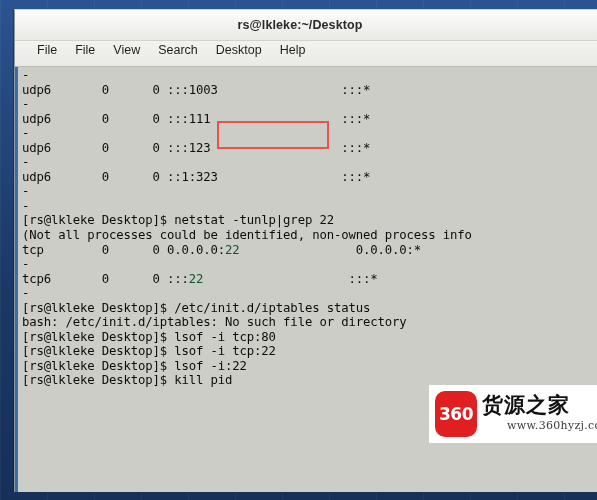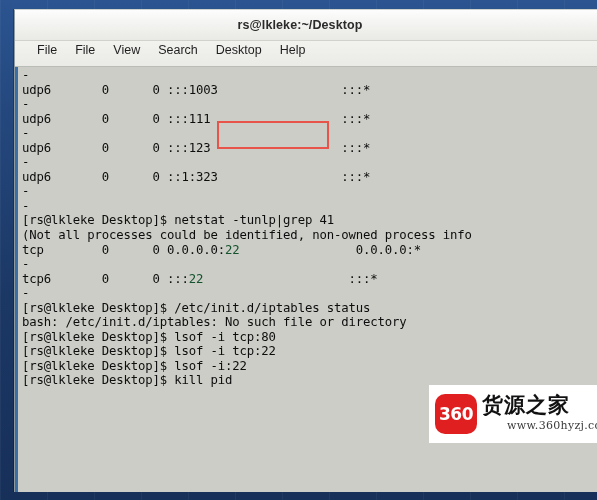--- a/index.html
+++ b/index.html
@@ -117,21 +117,21 @@
     width: 168px;
     height: 58px;
     background: #ffffff;
     display: flex;
     align-items: center;
     padding: 3px 4px 3px 6px;
     z-index: 6;
   }
   #wm-badge {
     width: 42px;
-    height: 40px;
+    height: 46px;
     border-radius: 10px;
     background: #e02020;
     color: #ffffff;
     font-family: "DejaVu Sans", sans-serif;
     font-size: 17px;
     font-weight: bold;
     display: flex;
     align-items: center;
     justify-content: center;
     flex: 0 0 auto;
@@ -187,21 +187,21 @@
         <div class="term-line">-</div>
         <div class="term-line">udp6       0      0 :::1003                 :::*</div>
         <div class="term-line">-</div>
         <div class="term-line">udp6       0      0 :::111                  :::*</div>
         <div class="term-line">-</div>
         <div class="term-line">udp6       0      0 :::123                  :::*</div>
         <div class="term-line">-</div>
         <div class="term-line">udp6       0      0 ::1:323                 :::*</div>
         <div class="term-line">-</div>
         <div class="term-line">-</div>
-        <div class="term-line">[rs@lkleke Desktop]$ netstat -tunlp|grep 41</div>
+        <div class="term-line">[rs@lkleke Desktop]$ netstat -tunlp|grep 22</div>
         <div class="term-line">(Not all processes could be identified, non-owned process info</div>
         <div class="term-line"><span>tcp        0      0 0.0.0.0:</span><span class="grep-hit">22</span><span>                0.0.0.0:*</span></div>
         <div class="term-line">-</div>
         <div class="term-line"><span>tcp6       0      0 :::</span><span class="grep-hit">22</span><span>                    :::*</span></div>
         <div class="term-line">-</div>
         <div class="term-line">[rs@lkleke Desktop]$ /etc/init.d/iptables status</div>
         <div class="term-line">bash: /etc/init.d/iptables: No such file or directory</div>
         <div class="term-line">[rs@lkleke Desktop]$ lsof -i tcp:80</div>
         <div class="term-line">[rs@lkleke Desktop]$ lsof -i tcp:22</div>
         <div class="term-line">[rs@lkleke Desktop]$ lsof -i:22</div>

